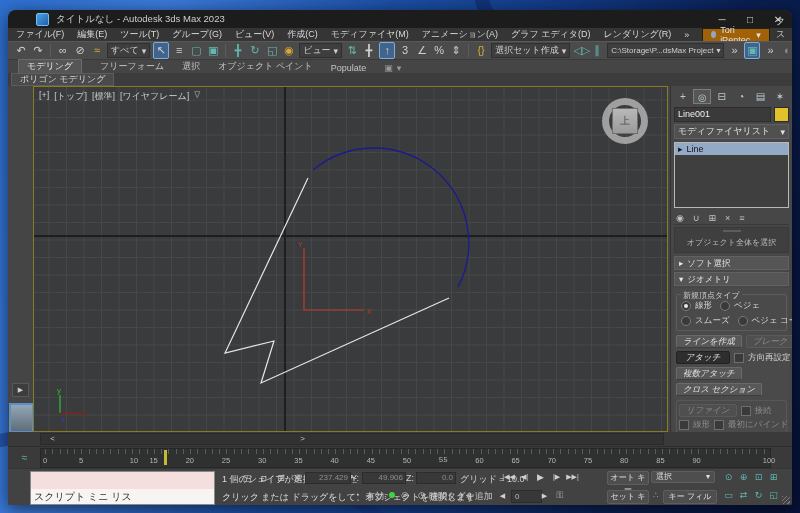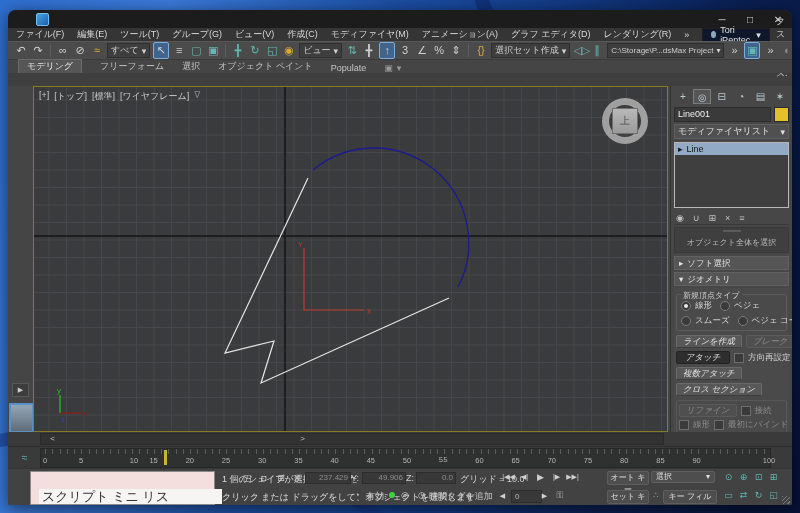--- a/index.html
+++ b/index.html
@@ -11,21 +11,21 @@
   
   .titlebar{position:absolute;left:0;top:0;width:100%;height:18px;background:#1c1c1c;display:flex;align-items:center;}
   .app-icon{width:11px;height:11px;margin-left:28px;border-radius:2px;background:linear-gradient(135deg,#4aa3e0,#1f5fae);border:1px solid #6cc0f0;}
   .title-text{margin-left:7px;font-size:9.5px;color:#cfcfcf;}
   .winbtns{margin-left:auto;display:flex;height:100%;}
   .winbtn{width:28px;height:100%;display:flex;align-items:center;justify-content:center;color:#d8d8d8;font-size:10px;}
   
   .menubar{position:absolute;left:0;top:18px;width:100%;height:13px;background:#353535;display:flex;align-items:center;gap:13px;padding-left:8px;box-sizing:border-box;}
   .menu-item{color:#d8d8d8;white-space:nowrap;}
   .menubar .right{margin-left:auto;display:flex;align-items:center;gap:6px;margin-right:4px;}
-  .userpill{display:flex;align-items:center;gap:4px;background:#0f172a;border:1px solid #1f1f1f;padding:0 8px;height:12px;color:#e0e0e0;}
+  .userpill{display:flex;align-items:center;gap:4px;background:#a16207;border:1px solid #1f1f1f;padding:0 8px;height:12px;color:#e0e0e0;}
   .person{width:7px;height:7px;border-radius:50%;background:#8fa8c0;position:relative;}
   
   .toolbar{position:absolute;left:0;top:31px;width:100%;height:19px;background:#4b4b4b;display:flex;align-items:center;gap:3px;padding-left:6px;box-sizing:border-box;border-top:1px solid #585858;border-bottom:1px solid #3a3a3a;}
   .tbi{min-width:14px;text-align:center;font-size:11px;color:#cfcfcf;line-height:15px;}
   .teal{color:#62b8b2;}
   .gold{color:#d8a93a;}
   .tb-sep{width:1px;height:13px;background:#3a3a3a;border-right:1px solid #5c5c5c;margin:0 2px;}
   .tb-active{background:#41638c;border:1px solid #79aede;border-radius:2px;}
   .tb-dd{background:#3e3e3e;border:1px solid #2f2f2f;height:13px;display:flex;align-items:center;justify-content:space-between;padding:0 3px;color:#cfcfcf;gap:3px;white-space:nowrap;}
   .disabled{color:#8a8a8a;}
@@ -89,21 +89,21 @@
   .rulerrow{position:absolute;left:0;top:436px;width:100%;height:22px;background:#3a3a3a;border-top:1px solid #2e2e2e;}
   .curve-btn{position:absolute;left:8px;top:4px;width:17px;height:14px;color:#5cb8b2;font-size:10px;text-align:center;line-height:14px;}
   .ruler-band{position:absolute;left:32px;top:1px;width:731px;height:20px;background:#2f3030;border:1px solid #272727;box-sizing:border-box;}
   .ruler-ticks{position:absolute;left:4px;top:0;width:724px;height:5px;
     background:repeating-linear-gradient(90deg,#5c5c5c 0 1px,transparent 1px 7.26px);}
   .tick-label{position:absolute;top:7px;transform:translateX(-50%);color:#b5b5b5;font-size:7.5px;}
   .time-marker{position:absolute;left:123px;top:1px;width:3px;height:15px;background:#c7b832;}
   
   .statusbar{position:absolute;left:0;top:458px;width:100%;height:37px;background:#424242;border-top:1px solid #353535;}
   .script-box{position:absolute;left:22px;top:2px;width:183px;height:32px;border:1px solid #8a8a8a;background:#f5dede;}
-  .script-bottom{position:absolute;left:0;bottom:0;width:100%;height:15px;background:#f7f5f4;color:#333;font-size:13px;line-height:15px;padding-left:3px;box-sizing:border-box;white-space:nowrap;overflow:hidden;margin-left:8px;}
+  .script-bottom{position:absolute;left:0;bottom:0;width:100%;height:15px;background:#f7f5f4;color:#333;font-size:10px;line-height:15px;padding-left:3px;box-sizing:border-box;white-space:nowrap;overflow:hidden;}
   .sline1{position:absolute;left:214px;top:4px;color:#dcdcdc;white-space:nowrap;}
   .sline2{position:absolute;left:214px;top:22px;color:#dcdcdc;white-space:nowrap;}
   .sico{position:absolute;width:14px;text-align:center;color:#c9c9c9;font-size:9px;}
   .xyz-lbl{position:absolute;top:4px;color:#cfcfcf;}
   .xyz-fld{position:absolute;top:3px;height:10px;background:#383838;border:1px solid #2c2c2c;color:#8e8e8e;font-size:8px;text-align:right;padding:0 2px;line-height:10px;}
   .grid-txt{position:absolute;left:452px;top:4px;color:#cfcfcf;white-space:nowrap;}
   .pbk{position:absolute;top:2px;width:13px;height:12px;color:#d0d0d0;font-size:7px;text-align:center;line-height:12px;}
   .r2{top:21px;}
   .skbtn{position:absolute;height:12px;background:#4e4e4e;border:1px solid #5e5e5e;border-radius:2px;color:#e0e0e0;font-size:8px;text-align:center;line-height:12px;}
   .navi{position:absolute;width:13px;height:12px;color:#5cb8b2;font-size:9px;text-align:center;line-height:12px;}
@@ -115,20 +115,21 @@
 </head>
 <body>
 
 <div class="ribbon-deco" style="left:470px;top:-160px;width:420px;height:200px;transform:rotate(-12deg);"></div>
 <div class="ribbon-deco" style="left:-120px;top:430px;width:520px;height:220px;transform:rotate(8deg);border-color:rgba(20,50,130,.5);"></div>
 
 <div class="win">
 
   <div class="titlebar">
     <div class="app-icon"></div>
+    <span class="title-text">タイトルなし - Autodesk 3ds Max 2023</span>
     <div class="winbtns">
       <div class="winbtn">─</div>
       <div class="winbtn">□</div>
       <div class="winbtn">✕</div>
     </div>
   </div>
 
   <div class="menubar">
     <span class="menu-item">ファイル(F)</span>
     <span class="menu-item">編集(E)</span>
@@ -202,20 +203,23 @@
   </div>
 
   <div class="ribbontabs">
     <span class="rtab-active">モデリング</span>
     <span>フリーフォーム</span>
     <span>選択</span>
     <span>オブジェクト ペイント</span>
     <span>Populate</span>
     <span style="color:#9a9a9a">▣</span>
     <span style="color:#9a9a9a;margin-left:-14px">▾</span>
+  </div>
+  <div class="ribbonpanel">
+    <div class="rpbtn">ポリゴン モデリング</div>
   </div>
 
   <div class="main">
     <div class="leftstrip">
       <div class="vpt-tab-arrow">▶</div>
       <div class="vpt-tab-square"></div>
     </div>
 
     <div class="viewport">
       <div class="axis-v"></div>

